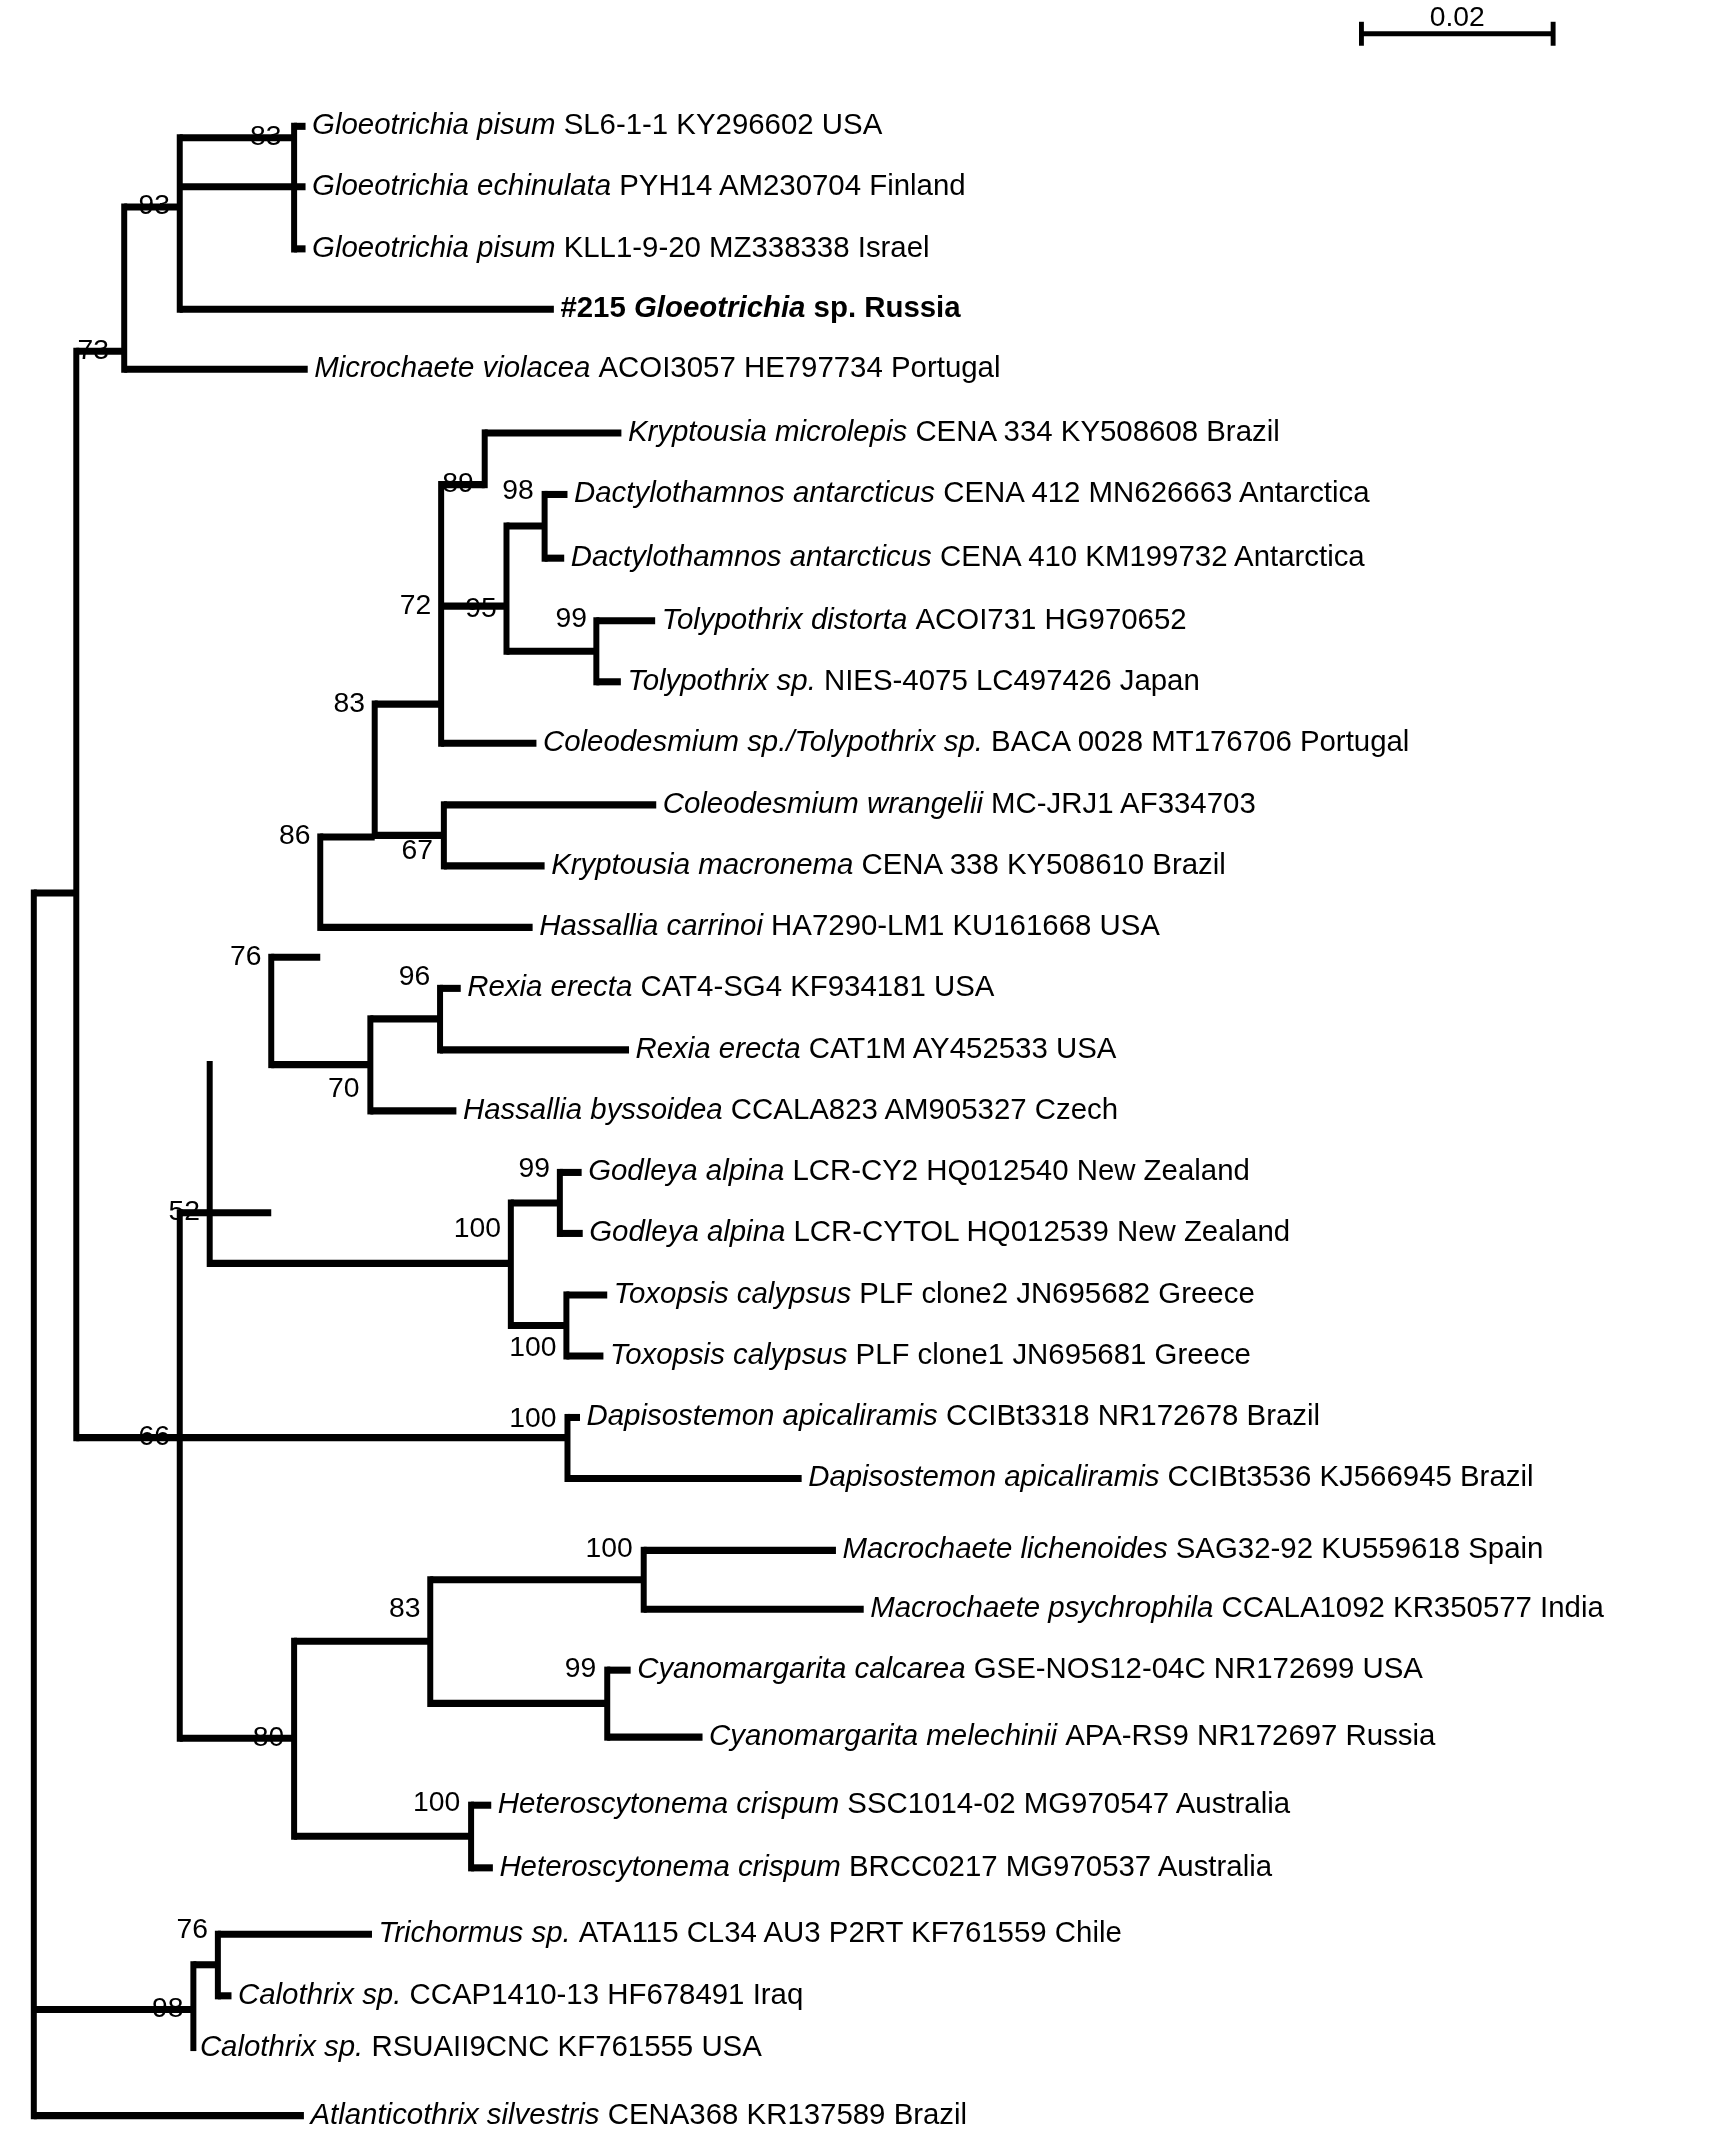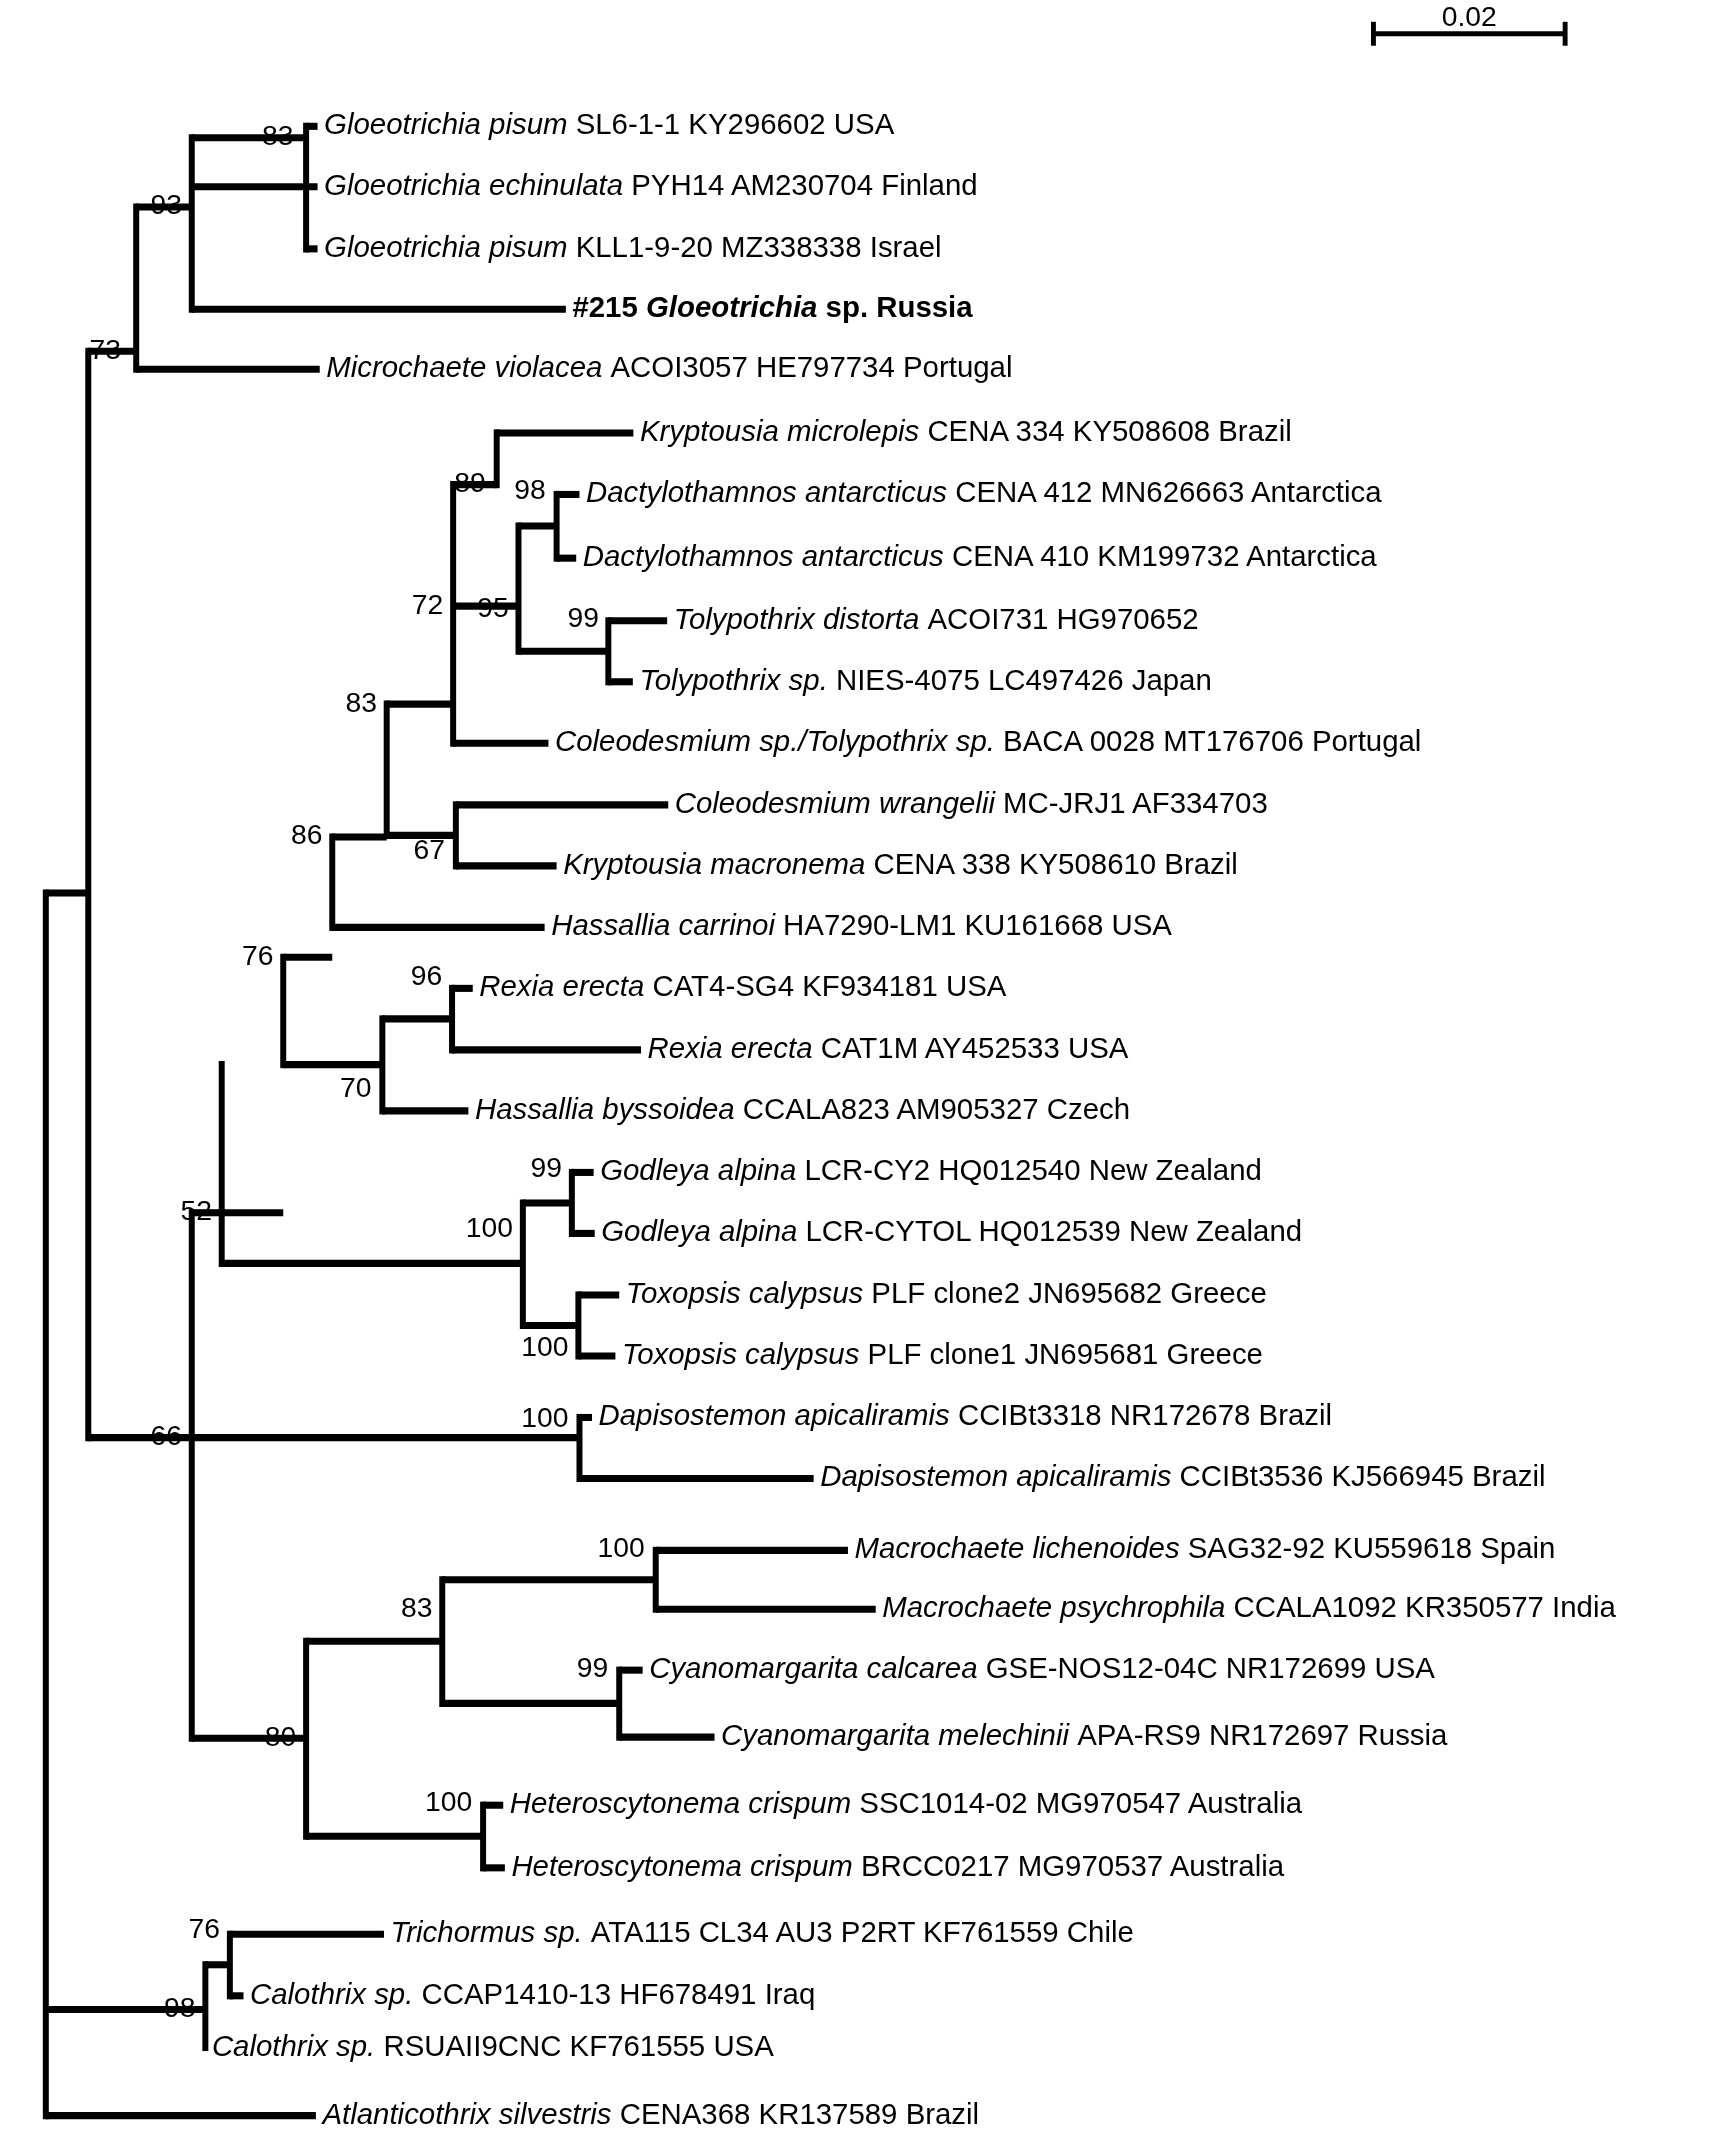--- a/index.html
+++ b/index.html
@@ -13,21 +13,20 @@
     font-family: "Liberation Sans", sans-serif;
     color: #000000;
     overflow: hidden;
     position: relative;
   }
   #tree-figure {
     position: absolute;
     left: 0; top: 0;
     width: 1412px;
     height: 2151px;
-    margin-left: 12px;
   }
   svg.tree-canvas {
     display: block;
     width: 1716px;
     height: 2151px;
     background: #ffffff;
   }
   .branch-line {
     stroke: #000000;
     stroke-linecap: butt;

